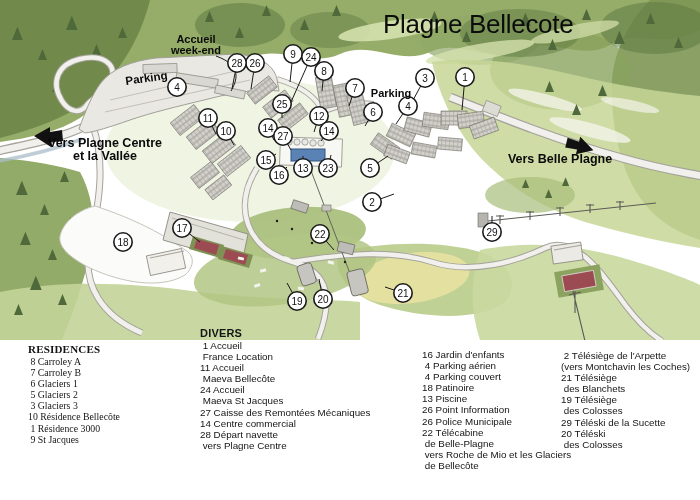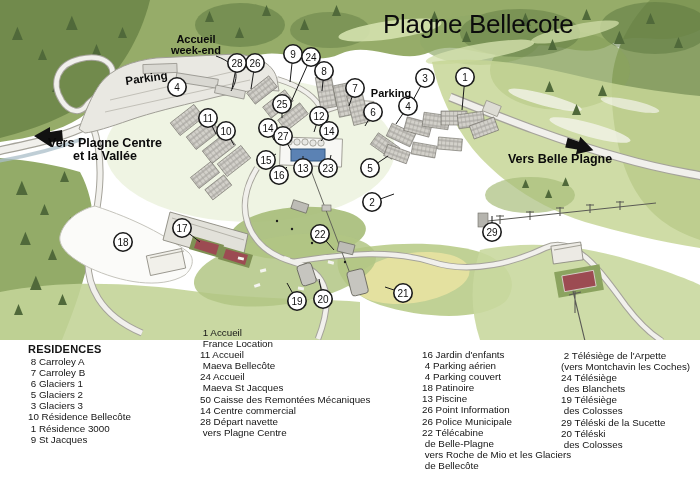--- a/index.html
+++ b/index.html
@@ -401,60 +401,61 @@
         <text x="196" y="43" class="map-label" text-anchor="middle" style="font-size: 11px;"><tspan x="196" dy="0">Accueil</tspan><tspan x="196" dy="10.5">week-end</tspan></text>
         <text x="147" y="82" class="map-label" text-anchor="middle" transform="rotate(-8 147 82)" style="font-size: 11.5px;"><tspan x="147" dy="0">Parking</tspan></text>
         <text x="391" y="97" class="map-label" text-anchor="middle" style="font-size: 11px;"><tspan x="391" dy="0">Parking</tspan></text>
         <text x="105" y="147" class="map-label" text-anchor="middle" style="font-size: 12.5px;"><tspan x="105" dy="0">Vers Plagne Centre</tspan><tspan x="105" dy="13">et la Vallée</tspan></text>
         <text x="560" y="163" class="map-label" text-anchor="middle" style="font-size: 12.5px;"><tspan x="560" dy="0">Vers Belle Plagne</tspan></text>
       </g>
   <text class="map-title" x="383" y="33">Plagne Bellecote</text>
 </svg>
 
 <div id="legend">
-      <div class="legend-col" style="left: 28px; top: 343px;">
+      <div class="legend-col" style="left: 28px; top: 343px; font-family: Liberation Serif, serif;">
         <div class="legend-header">RESIDENCES</div>
         <div class="legend-item"> 8 Carroley A</div>
         <div class="legend-item"> 7 Carroley B</div>
         <div class="legend-item"> 6 Glaciers 1</div>
         <div class="legend-item"> 5 Glaciers 2</div>
         <div class="legend-item"> 3 Glaciers 3</div>
         <div class="legend-item">10 Résidence Bellecôte</div>
         <div class="legend-item"> 1 Résidence 3000</div>
         <div class="legend-item"> 9 St Jacques</div>
       </div>
       <div class="legend-col" style="left: 200px; top: 327px;">
+        <div class="legend-header">DIVERS</div>
         <div class="legend-item"> 1 Accueil</div>
         <div class="legend-item"> France Location</div>
         <div class="legend-item">11 Accueil</div>
         <div class="legend-item"> Maeva Bellecôte</div>
         <div class="legend-item">24 Accueil</div>
         <div class="legend-item"> Maeva St Jacques</div>
-        <div class="legend-item">50 Caisse des Remontées Mécaniques</div>
+        <div class="legend-item">27 Caisse des Remontées Mécaniques</div>
         <div class="legend-item">14 Centre commercial</div>
         <div class="legend-item">28 Départ navette</div>
         <div class="legend-item"> vers Plagne Centre</div>
       </div>
       <div class="legend-col" style="left: 414px; top: 349px; margin-left: 8px;">
         <div class="legend-item">16 Jardin d'enfants</div>
         <div class="legend-item"> 4 Parking aérien</div>
         <div class="legend-item"> 4 Parking couvert</div>
         <div class="legend-item">18 Patinoire</div>
         <div class="legend-item">13 Piscine</div>
         <div class="legend-item">26 Point Information</div>
         <div class="legend-item">26 Police Municipale</div>
         <div class="legend-item">22 Télécabine</div>
         <div class="legend-item"> de Belle-Plagne</div>
         <div class="legend-item"> vers Roche de Mio et les Glaciers</div>
         <div class="legend-item"> de Bellecôte</div>
       </div>
       <div class="legend-col" style="left: 561px; top: 350px;">
         <div class="legend-item"> 2 Télésiège de l'Arpette</div>
         <div class="legend-item">(vers Montchavin les Coches)</div>
-        <div class="legend-item">24 Télésiège</div>
+        <div class="legend-item">21 Télésiège</div>
         <div class="legend-item"> des Blanchets</div>
         <div class="legend-item">19 Télésiège</div>
         <div class="legend-item"> des Colosses</div>
         <div class="legend-item">29 Téléski de la Sucette</div>
         <div class="legend-item">20 Téléski</div>
         <div class="legend-item"> des Colosses</div>
       </div>
     </div>
 
 </div>

